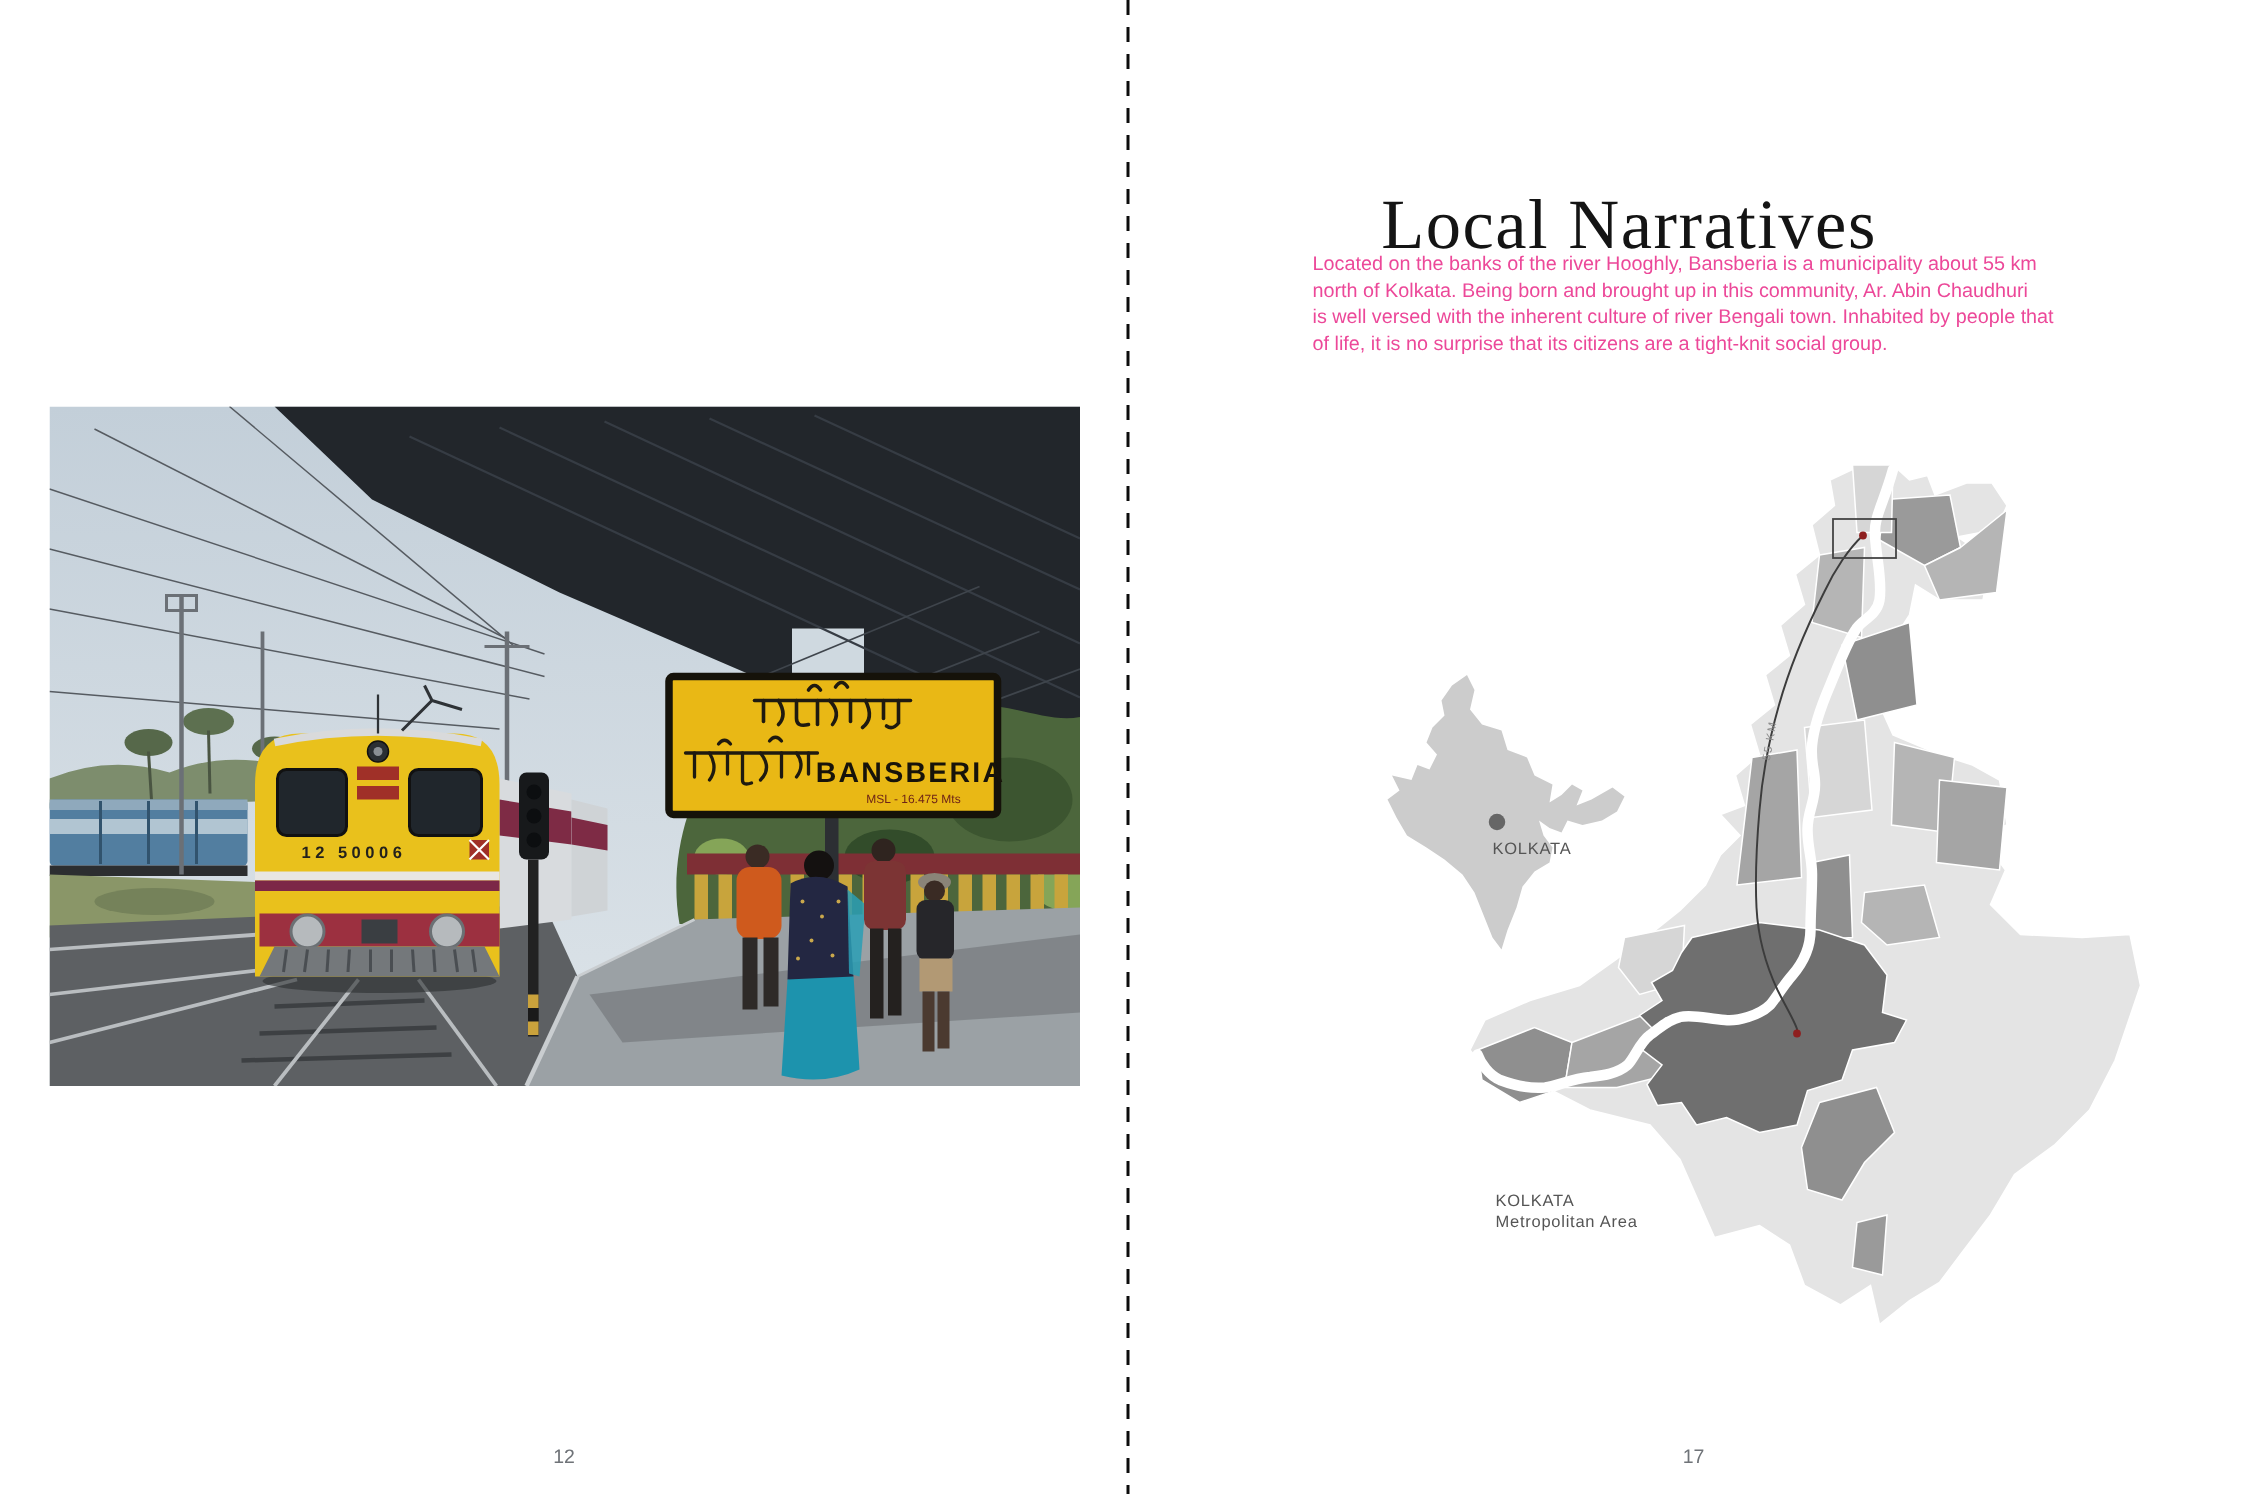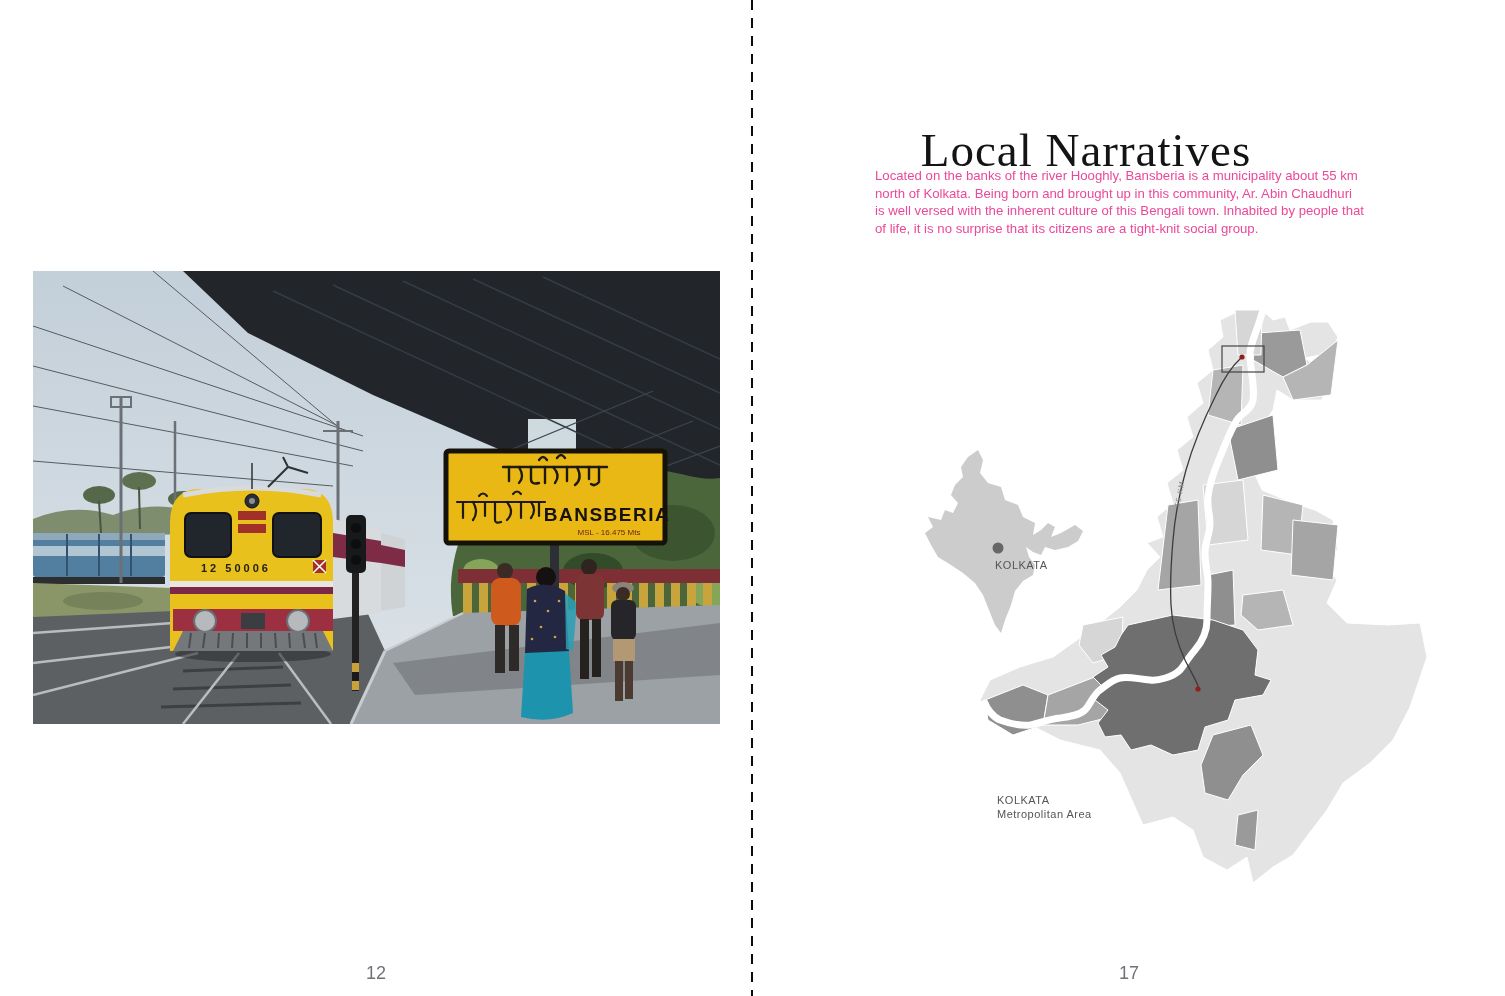--- a/index.html
+++ b/index.html
@@ -6,21 +6,21 @@
   body{
     width:1505px;height:996px;background:#ffffff;position:relative;overflow:hidden;
     font-family:"Liberation Sans", sans-serif;
   }
   .divider{
     position:absolute;left:751px;top:0;width:2px;height:996px;
     background:repeating-linear-gradient(to bottom,#0c0c0c 0px,#0c0c0c 10px,transparent 10px,transparent 18px);
   }
   .photo-frame{position:absolute;left:33px;top:271px;width:687px;height:453px;}
   .photo-frame svg{display:block;}
-  .page-num{position:absolute;top:963px;font-size:18px;color:#6f7378;text-align:center;}
+  .page-num{position:absolute;top:963px;font-size:13px;color:#6f7378;text-align:center;}
   .page-num.left{left:0;width:752px;}
   .page-num.right{left:753px;width:752px;}
   .article-title{
     position:absolute;left:710px;top:92px;width:752px;text-align:center;
     font-family:"Liberation Serif", serif;font-size:47px;font-weight:400;
     color:#141414;letter-spacing:1px;
   }
   .intro{
     position:absolute;left:875px;top:167px;width:560px;
     font-size:13.2px;line-height:17.6px;color:#ec4899;
@@ -299,21 +299,21 @@
 </svg>
 </figure>
 
 <div class="page-num left">12</div>
 
 <h1 class="article-title">Local Narratives</h1>
 
 <div class="intro">
   <div>Located on the banks of the river Hooghly, Bansberia is a municipality about 55 km</div>
   <div>north of Kolkata. Being born and brought up in this community, Ar. Abin Chaudhuri</div>
-  <div>is well versed with the inherent culture of this Bengali town. Inhabited by people that</div>
+  <div>is well versed with the inherent culture of river Bengali town. Inhabited by people that</div>
   <div>of life, it is no surprise that its citizens are a tight-knit social group.</div>
 </div>
 
 <div class="map-wrap">
 <svg width="570" height="600" viewBox="0 0 570 600">
 
   <g>
     <path d="M85,162 L95,155 L100,165 L97,178 L105,188 L118,192 L122,205 L135,210 L140,222 L152,228 L150,240
          L158,235 L165,228 L172,232 L168,242 L178,238 L192,230 L200,236 L195,246 L185,252 L172,255 L162,252
          L158,260 L150,257 L143,252 L146,262 L152,270 L150,280 L140,286 L132,296 L128,310 L122,325 L118,338

